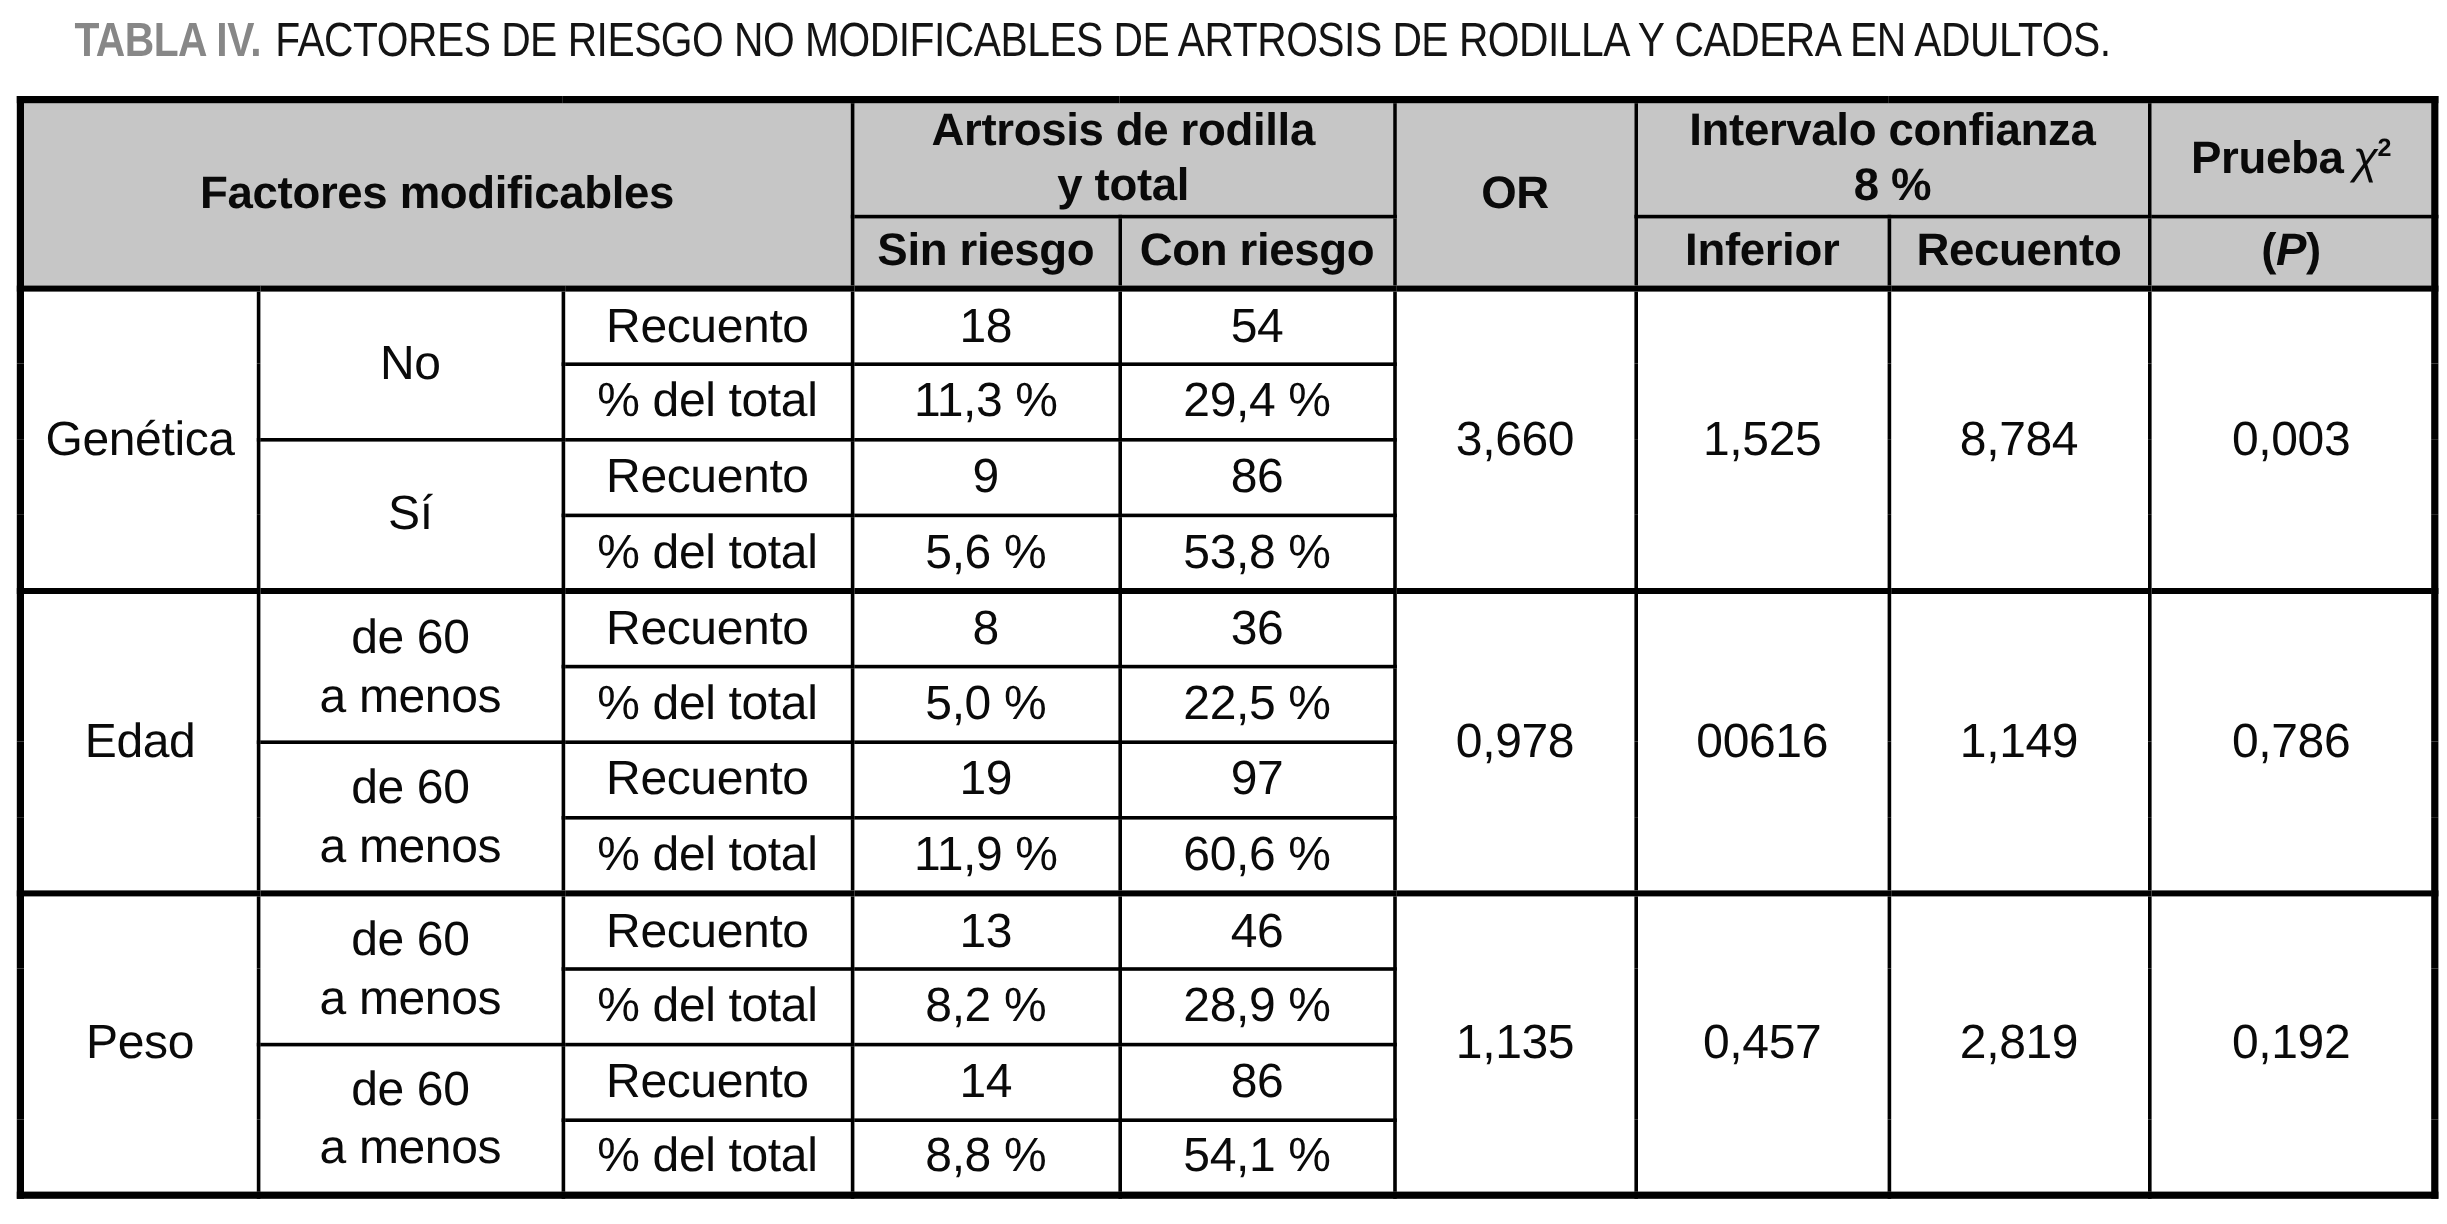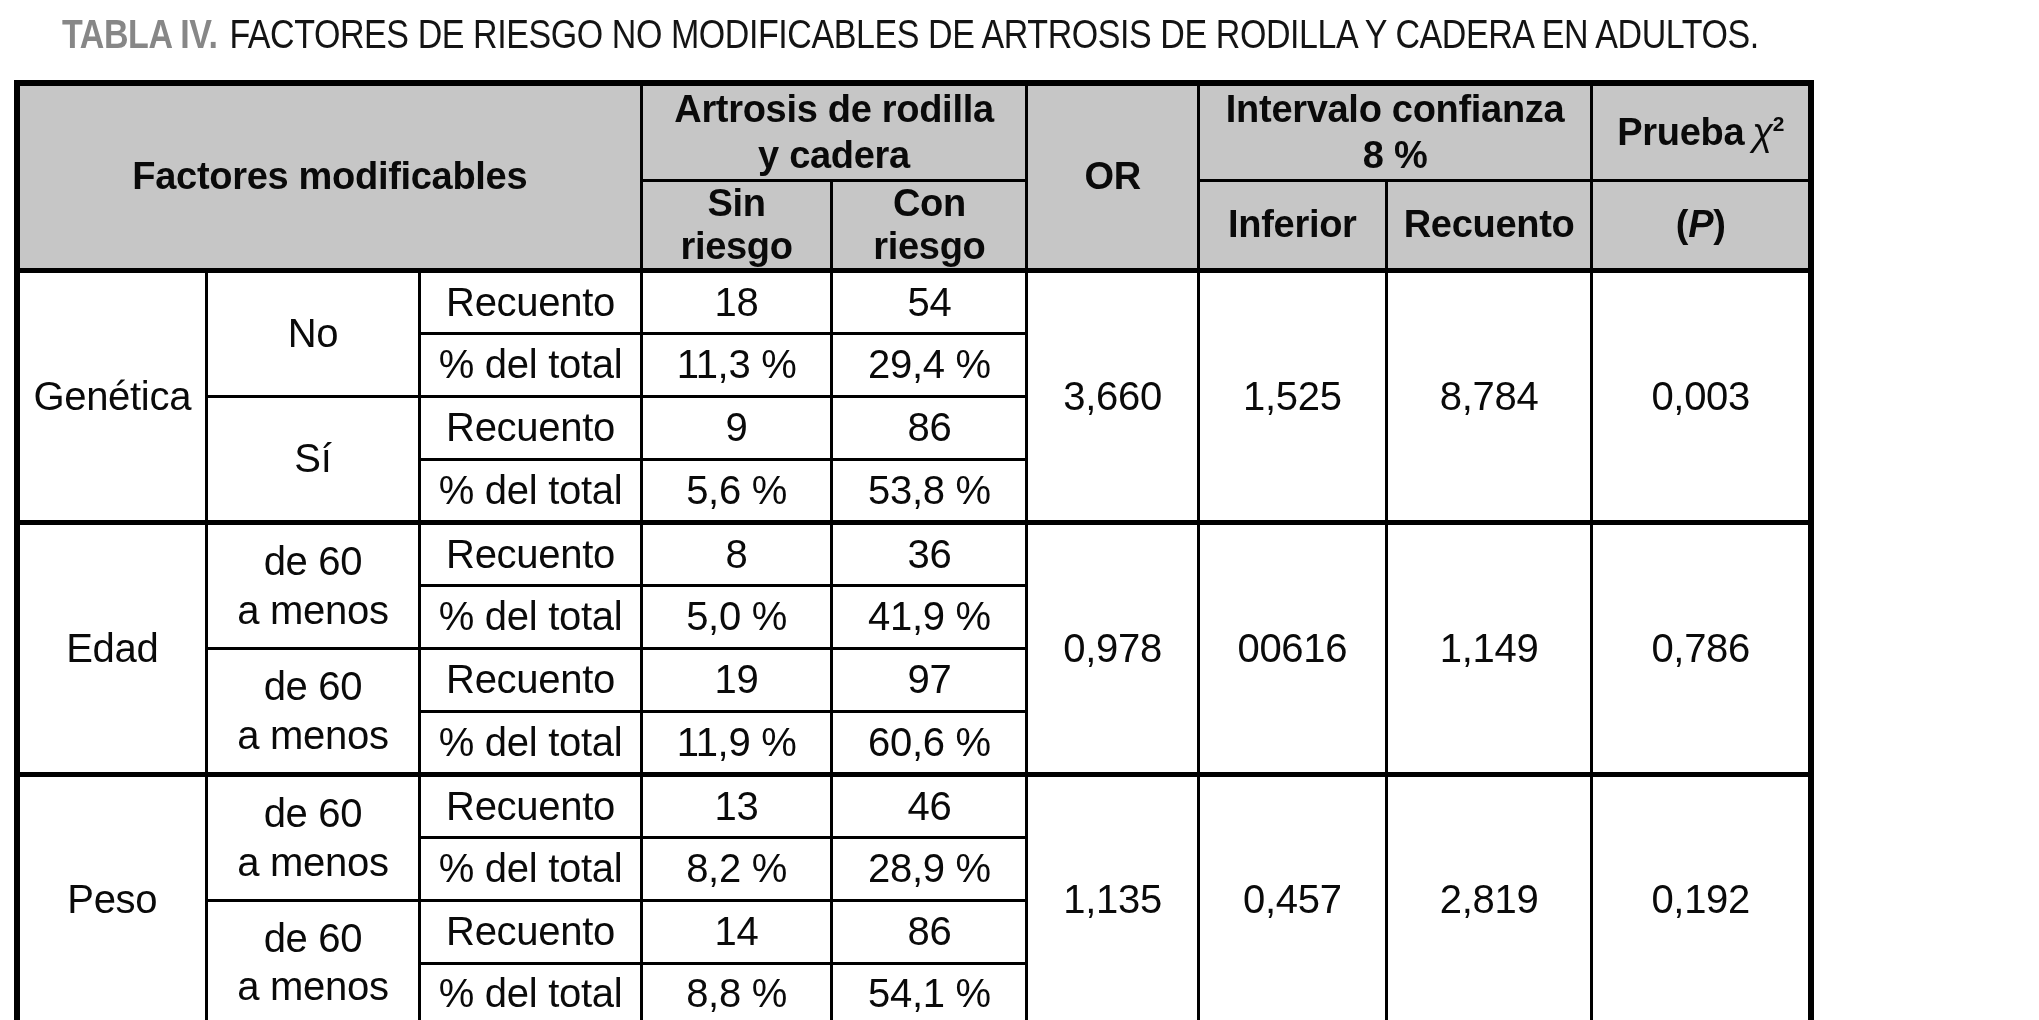--- a/index.html
+++ b/index.html
@@ -1,19 +1,19 @@
 <!DOCTYPE html>
 <html><head>
 <meta charset="utf-8">
 <style>
   html, body { margin: 0; padding: 0; }
   body { background: #ffffff; }
   .page {
     position: relative;
-    width: 1814px;
+    width: 2039px;
     height: 1020px;
     background: #ffffff;
     font-family: "Liberation Sans", sans-serif;
     color: #0a0a0a;
     overflow: hidden;
   }
   .table-title {
     position: absolute;
     left: 62px;
     top: 12px;
@@ -99,21 +99,21 @@
       <col style="width:211px">
         <col style="width:217px">
         <col style="width:238px">
     </colgroup>
 
     <thead>
       <tr class="hdr-row-1">
         <th colspan="3" rowspan="2">Factores modificables</th>
         <th colspan="2">
           <span class="line">Artrosis de rodilla</span>
-          <span class="line">y cadera</span>
+          <span class="line">y total</span>
         </th>
         <th rowspan="2">OR</th>
         <th colspan="2">
           <span class="line">Intervalo confianza</span>
           <span class="line">8 %</span>
         </th>
         <th>
           <span>Prueba</span><span class="chi">χ</span><span class="chi-exp">2</span>
         </th>
       </tr>
@@ -174,21 +174,21 @@
         <td>8</td>
         <td>36</td>
         <td rowspan="4">0,978</td>
         <td rowspan="4">00616</td>
         <td rowspan="4">1,149</td>
         <td rowspan="4">0,786</td>
       </tr>
       <tr>
         <td>% del total</td>
         <td>5,0 %</td>
-        <td>41,9 %</td>
+        <td>22,5 %</td>
       </tr>
       <tr>
         <td rowspan="2">
           <span class="line">de 60</span>
           <span class="line">a menos</span>
         </td>
         <td>Recuento</td>
         <td>19</td>
         <td>97</td>
       </tr>

